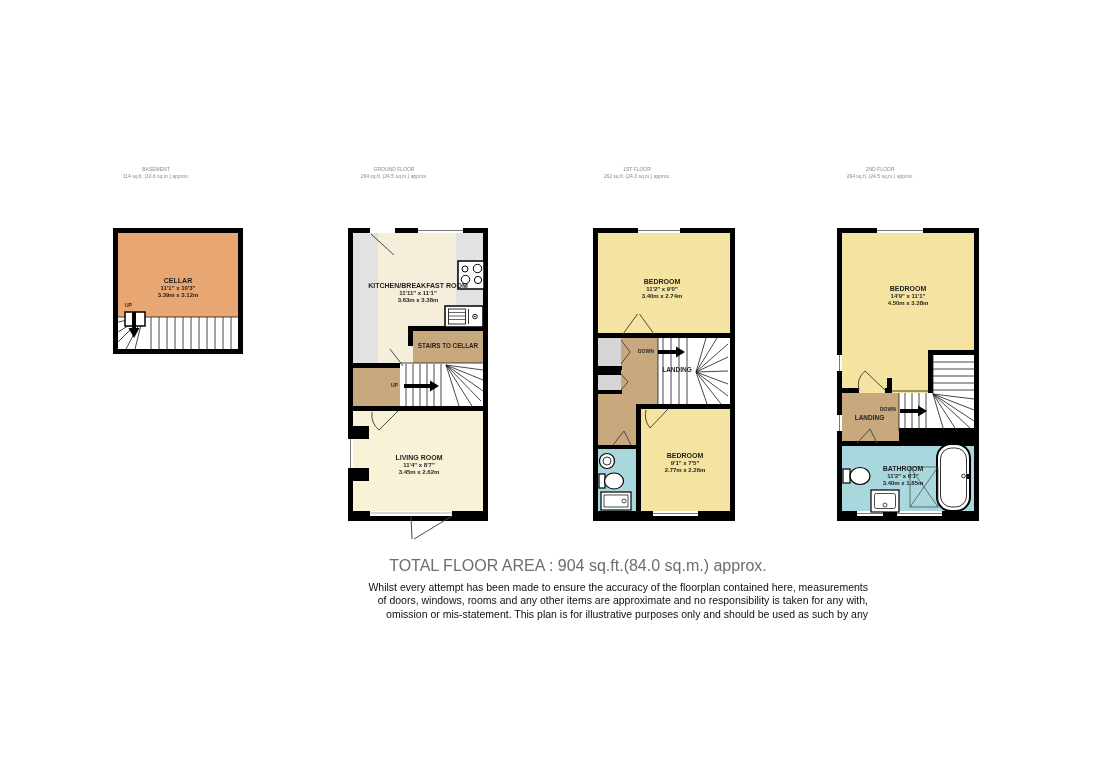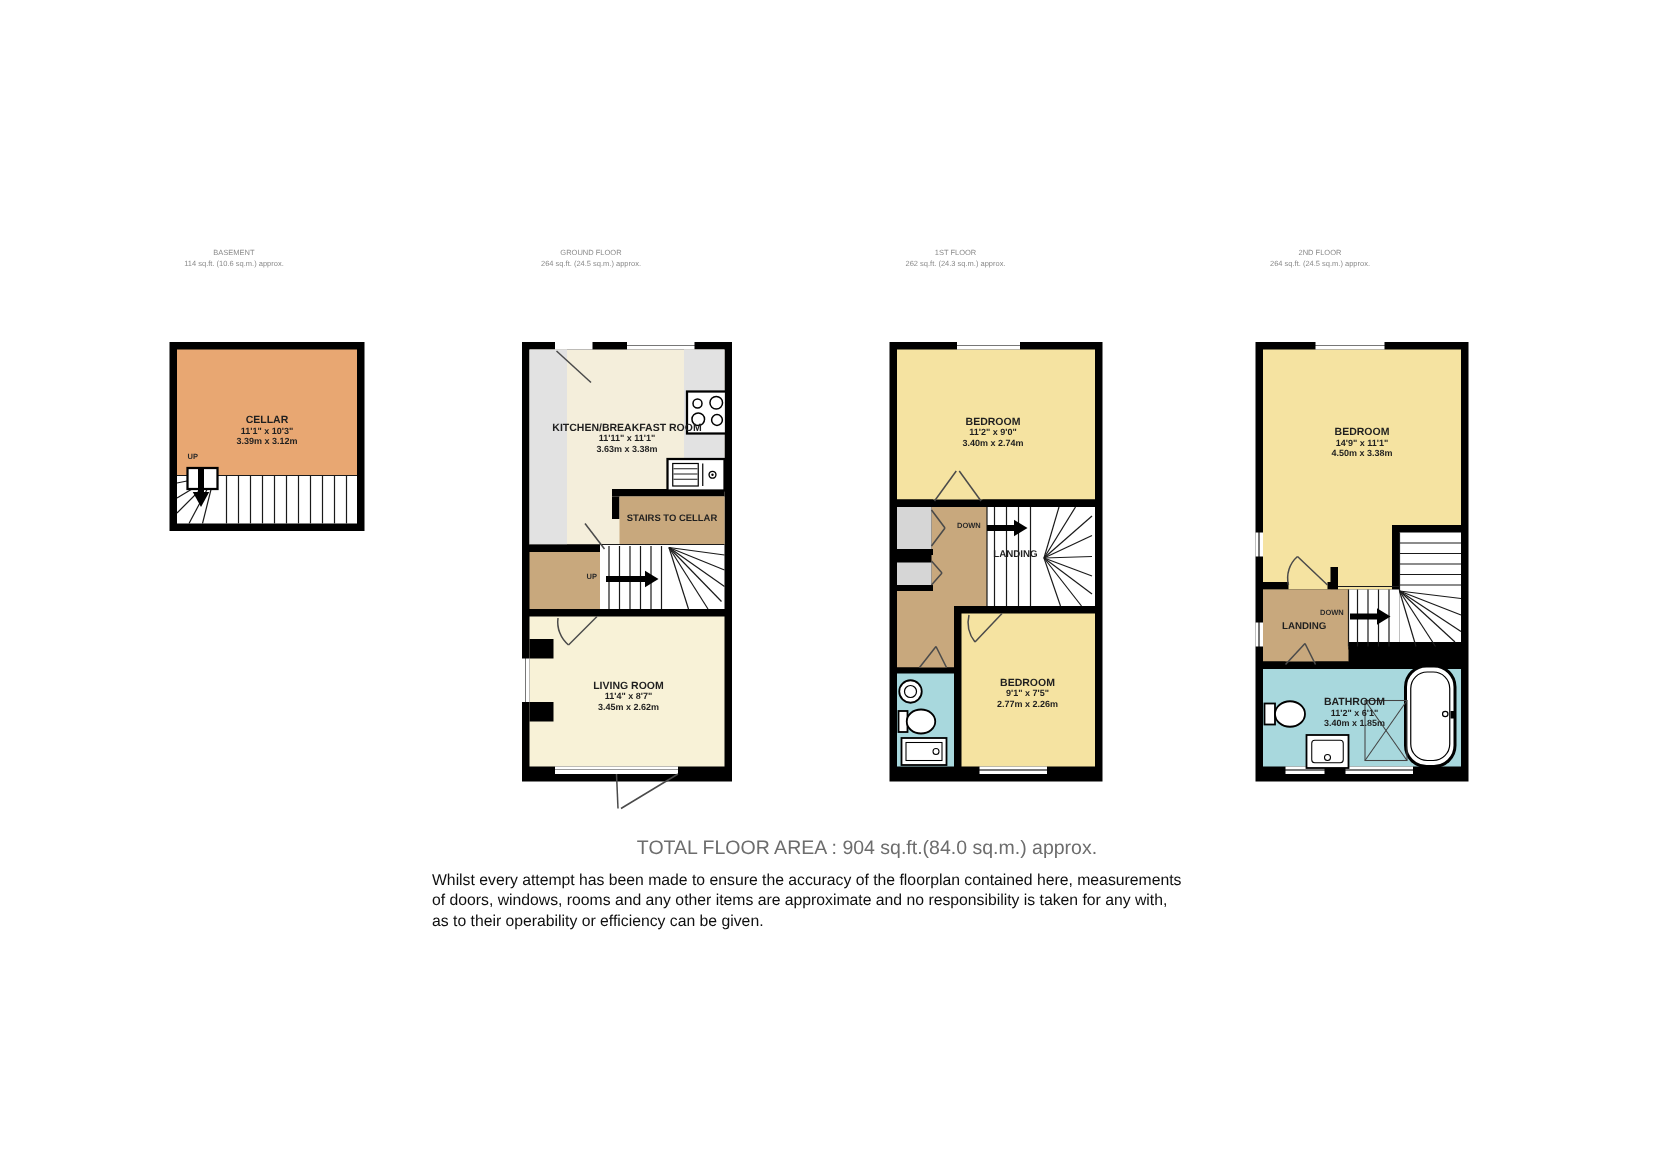--- a/index.html
+++ b/index.html
@@ -10,22 +10,22 @@
   .r{position:absolute;}
   .svgo{position:absolute;left:0;top:0;overflow:visible;pointer-events:none;}
   .lbl{position:absolute;text-align:center;color:#1f1f1f;font-weight:bold;}
   .lbl .nm{font-size:7px;line-height:8px;white-space:nowrap;}
   .lbl .dm{font-size:6px;line-height:7px;white-space:nowrap;}
   .tag{position:absolute;font-size:5px;font-weight:bold;color:#2a2a2a;}
   .tagB{position:absolute;font-size:6.5px;font-weight:bold;color:#1f1f1f;text-align:center;white-space:nowrap;}
   .winH{position:absolute;background:linear-gradient(to bottom,#fff 0 2px,#777 2px 3px,#fff 3px 100%);}
   .winV{position:absolute;background:linear-gradient(to right,#fff 0 2px,#777 2px 3px,#fff 3px 100%);}
   .gapW{position:absolute;background:#fff;}
-  .title{position:absolute;left:248px;top:557px;width:660px;text-align:center;color:var(--footer-title-text,#6d6d6d);font-size:13px;}
-  .disc{position:absolute;left:288px;top:581px;width:580px;text-align:left;color:#0f0f0f;font-size:10.5px;line-height:13.4px;}
+  .title{position:absolute;left:248px;top:557px;width:660px;text-align:center;color:var(--footer-title-text,#6d6d6d);font-size:16px;}
+  .disc{position:absolute;left:288px;top:581px;width:580px;text-align:right;color:#0f0f0f;font-size:10.5px;line-height:13.4px;}
 </style>
 </head>
 <body>
 
 <div class="canvas">
 
   <div class="hdr" style="left:91px;top:166px;">
     <div>BASEMENT</div>
     <div>114 sq.ft. (10.6 sq.m.) approx.</div>
   </div>
@@ -322,16 +322,16 @@
       <div class="nm">BATHROOM</div>
       <div class="dm">11'2" x 6'1"</div>
       <div class="dm">3.40m x 1.85m</div>
     </div>
   </div>
 
   <div class="title">TOTAL FLOOR AREA : 904 sq.ft.(84.0 sq.m.) approx.</div>
   <div class="disc">
     <div>Whilst every attempt has been made to ensure the accuracy of the floorplan contained here, measurements</div>
     <div>of doors, windows, rooms and any other items are approximate and no responsibility is taken for any with,</div>
-    <div>as to their operability or efficiency can be given.</div>
+    <div>omission or mis-statement. This plan is for illustrative purposes only and should be used as such by any</div>
   </div>
 
 </div>
 
 </body></html>

